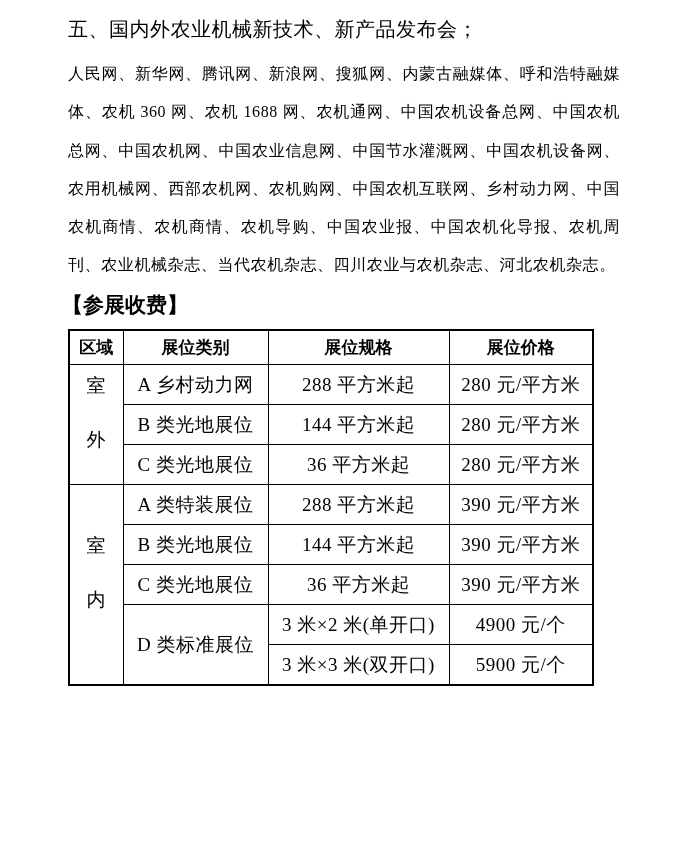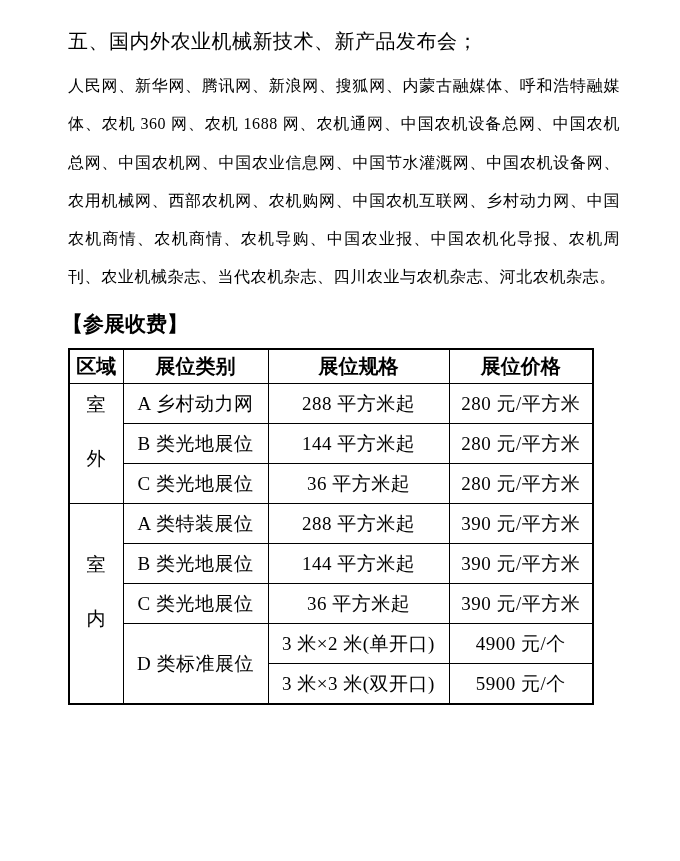--- a/index.html
+++ b/index.html
@@ -14,37 +14,37 @@
     position: relative;
     width: 680px; height: 861px;
     background: #ffffff;
   }
   .content {
     position: absolute;
     left: 68px; top: 0;
     width: 552px;
   }
   .list-items {
-    padding-top: 22px;
+    padding-top: 10px;
   }
   .list-item {
     font-size: 20px;
     line-height: 38px;
     letter-spacing: 0.5px;
     white-space: nowrap;
   }
   .section-heading {
     font-family: "Liberation Sans", "DejaVu Sans", sans-serif;
     font-weight: 700;
     font-size: 21px;
     line-height: 38px;
     margin-left: -6px; 
   }
   .heading-media { margin-top: 38px; }
-  .heading-fees  { margin-top: 8px; }
+  .heading-fees  { margin-top: 1px; }
   .media-paragraph {
     margin-top: 7px;
     font-size: 16px;
     line-height: 38.3px;
     letter-spacing: 0.6px;
     text-align: justify;
     text-align-last: left;
   }
   table.fees-table {
     margin-top: 5px;
@@ -57,21 +57,21 @@
     border: 1.5px solid #000;
     text-align: center;
     vertical-align: middle;
     overflow: hidden;
   }
   .fees-table thead tr { height: 35px; }
   .fees-table tbody tr { height: 40px; }
   .fees-table th {
     font-family: Liberation Sans, sans-serif;
     font-weight: 700;
-    font-size: 20px;
+    font-size: 17px;
   }
   .fees-table td {
     font-size: 19px;
     letter-spacing: 0.5px;
   }
   .area-stack {
     display: flex;
     flex-direction: column;
     align-items: center;
     justify-content: center;

